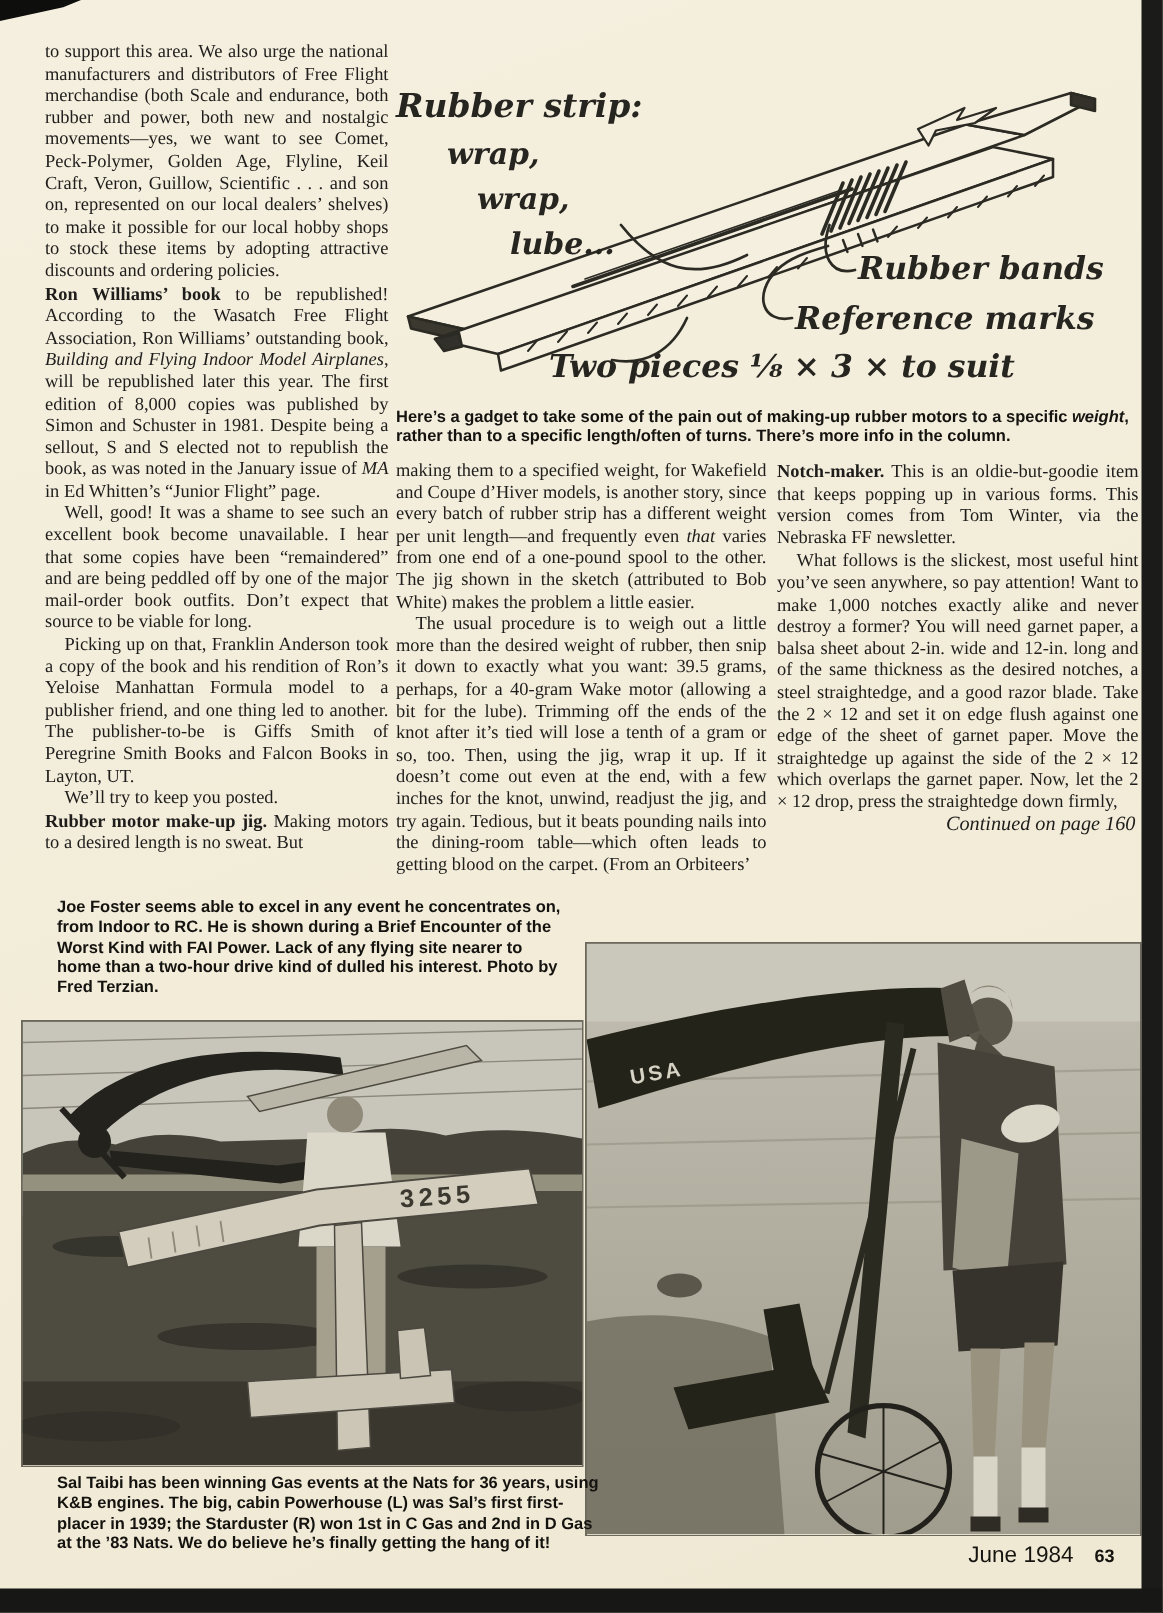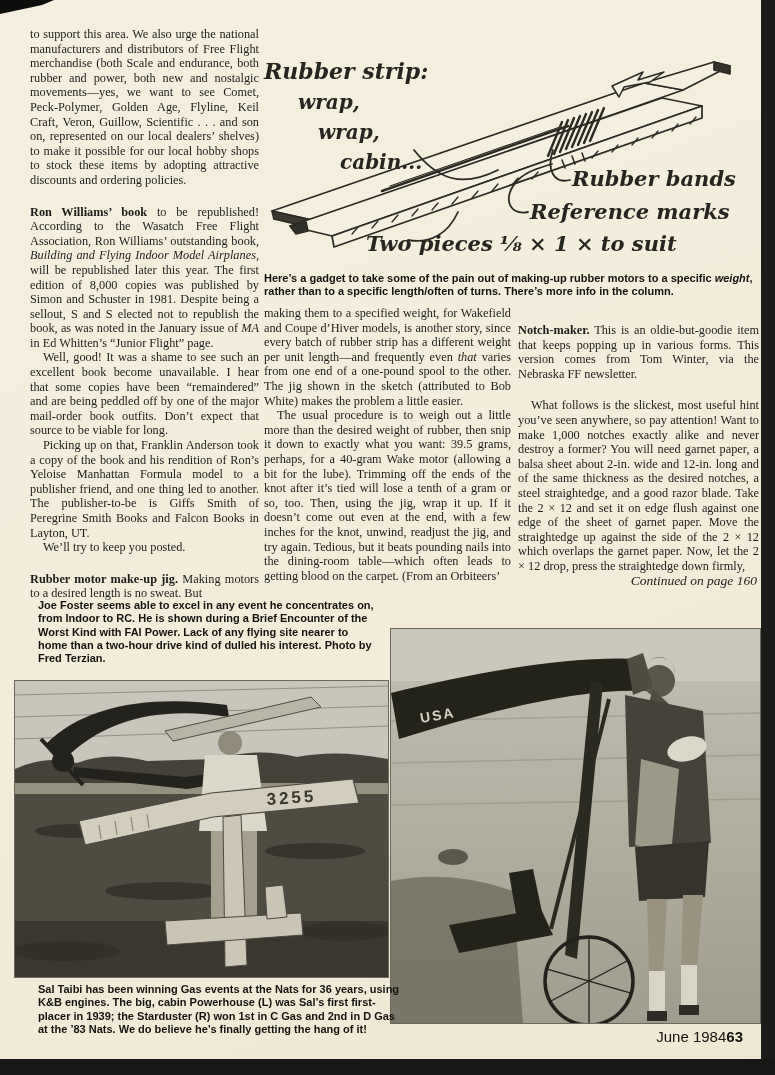--- a/index.html
+++ b/index.html
@@ -10,21 +10,21 @@
     font-family:"Liberation Serif", serif; color:#1e1d1b; overflow:hidden;padding-left:28px;
   }
   .band-right { position:absolute; top:0; right:0; width:14px; height:1075px; background:#1b1b19; }
   .band-bottom { position:absolute; left:0; bottom:0; width:775px; height:16px; background:#171715; }
   .corner-mark { position:absolute; left:0; top:0; width:54px; height:14px; background:#0e0e0c;
     clip-path:polygon(0 0,100% 0,78% 35%,0 100%); }
 
   .col { position:absolute; text-align:justify; font-size:12.3px; line-height:14.6px; }
   .col p { margin:0; }
   .col p.ind { text-indent:13px; }
-  .col p.gap { margin-top:17px; }
+  .col p.gap { margin-top:1px; }
   .lead { font-weight:bold; }
   .ital { font-style:italic; }
   .continued { text-align:right; font-style:italic; font-size:13.5px; margin-top:3px; padding-right:2px; }
 
   .col-left  { left:30px;  top:27px;  width:229px; height:562px; }
   .col-mid   { left:264px; top:306px; width:247px; height:292px; }
   .col-right { left:518px; top:306px; width:241px; height:300px; }
 
   .sans-cap { position:absolute; font-family:"Liberation Sans", sans-serif;
     font-weight:bold; font-size:11px; line-height:13.3px; color:#14130f; text-align:left; }
@@ -44,21 +44,21 @@
   .dl-refs  { left:268px; top:171px; font-size:21px; }
   .dl-two   { left:104px; top:203px; font-size:21px; }
 
   .photo { position:absolute; box-shadow:0 0 0 1px #6c685c; overflow:hidden; }
   .photo-left  { left:15px;  top:681px; width:373px; height:296px; }
   .photo-right { left:391px; top:629px; width:369px; height:394px; }
   .photo svg { display:block; }
 
   .footer { position:absolute; right:32px; top:1028px; font-family:"Liberation Sans", sans-serif;
     font-size:15px; color:#15140f; }
-  .footer .pg { font-weight:bold; font-size:15px; margin-left:0; }
+  .footer .pg { font-weight:bold; font-size:12px; margin-left:14px; }
 </style>
 </head>
 <body>
 
 <div class="page">
 
   <div class="corner-mark"></div>
 
   <div class="col col-left">
     <p>to support this area. We also urge the national manufacturers and distributors of Free Flight merchandise (both Scale and endurance, both rubber and power, both new and nostalgic movements—yes, we want to see Comet, Peck-Polymer, Golden Age, Flyline, Keil Craft, Veron, Guillow, Scientific . . . and son on, represented on our local dealers’ shelves) to make it possible for our local hobby shops to stock these items by adopting attractive discounts and ordering policies.</p>
@@ -109,24 +109,24 @@
         <path d="M308,152 C292,156 284,142 291,122" stroke-width="1.8"></path>
 
         <path d="M266,184 C246,188 240,168 256,152 C264,144 276,140 290,136" stroke-width="1.8"></path>
 
         <path d="M146,212 C168,216 186,206 196,184" stroke-width="1.8"></path>
       </g>
     </svg>
     <div class="diag-label dl-title">Rubber strip:</div>
     <div class="diag-label dl-wrap1">wrap,</div>
     <div class="diag-label dl-wrap2">wrap,</div>
-    <div class="diag-label dl-wrap3">cabin...</div>
+    <div class="diag-label dl-wrap3">lube...</div>
     <div class="diag-label dl-bands">Rubber bands</div>
     <div class="diag-label dl-refs">Reference marks</div>
-    <div class="diag-label dl-two">Two pieces ⅛ × 1 × to suit</div>
+    <div class="diag-label dl-two">Two pieces ⅛ × 3 × to suit</div>
   </div>
 
   <div class="sans-cap cap-diagram"><span>Here’s a gadget to take some of the pain out of making-up rubber motors to a specific </span><span class="ital">weight</span><span>, rather than to a specific length/often of turns. There’s more info in the column.</span></div>
 
   <div class="col col-mid">
     <p><span>making them to a specified weight, for Wakefield and Coupe d’Hiver models, is another story, since every batch of rubber strip has a different weight per unit length—and frequently even </span><span class="ital">that</span><span> varies from one end of a one-pound spool to the other. The jig shown in the sketch (attributed to Bob White) makes the problem a little easier.</span></p>
     <p class="ind">The usual procedure is to weigh out a little more than the desired weight of rubber, then snip it down to exactly what you want: 39.5 grams, perhaps, for a 40-gram Wake motor (allowing a bit for the lube). Trimming off the ends of the knot after it’s tied will lose a tenth of a gram or so, too. Then, using the jig, wrap it up. If it doesn’t come out even at the end, with a few inches for the knot, unwind, readjust the jig, and try again. Tedious, but it beats pounding nails into the dining-room table—which often leads to getting blood on the carpet. (From an Orbiteers’</p>
   </div>
 
   <div class="col col-right">

